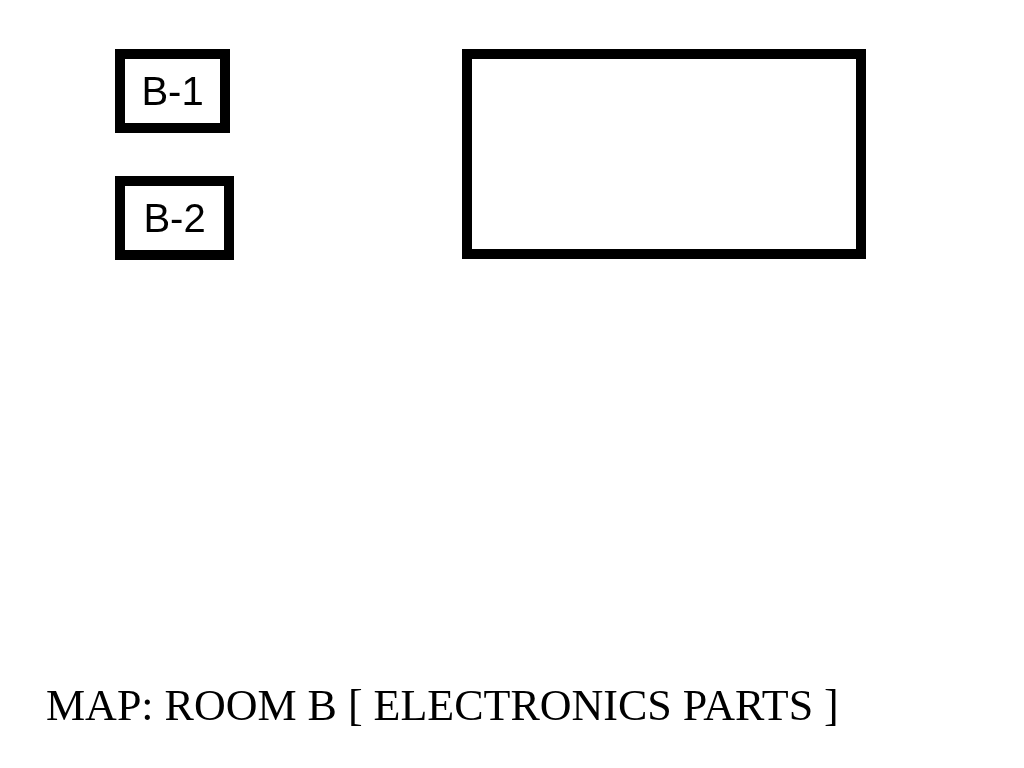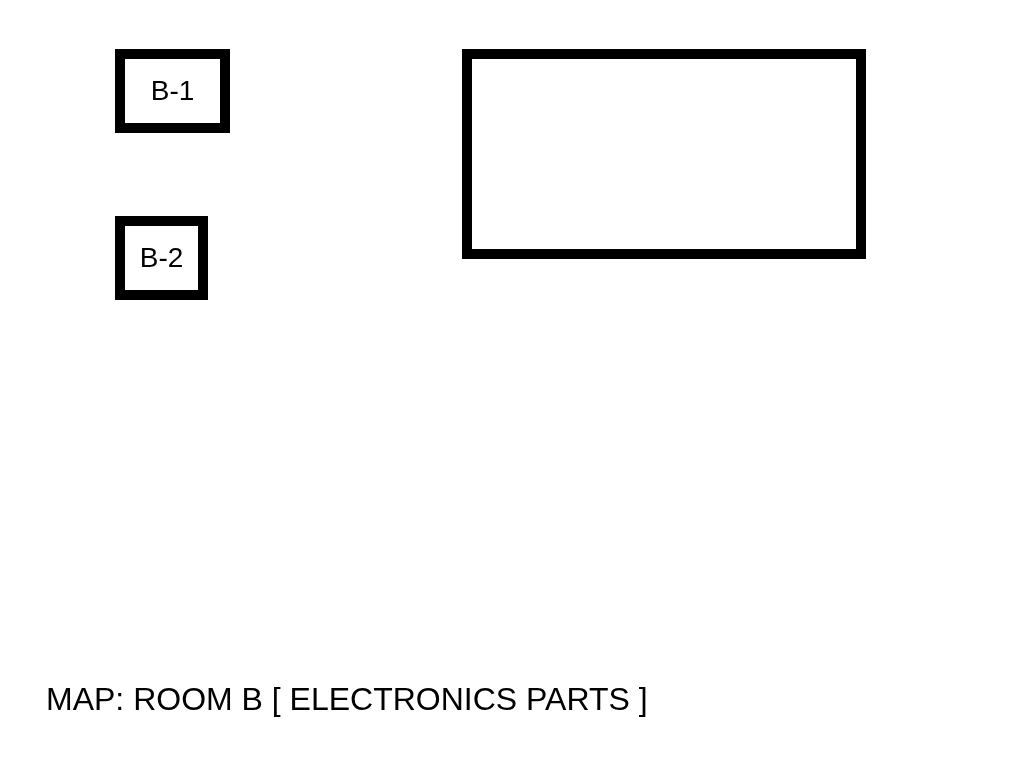--- a/index.html
+++ b/index.html
@@ -27,45 +27,46 @@
   .shape {
     position: absolute;
     box-sizing: border-box;
     border: 10px solid var(--ink);
     background: var(--bg);
     display: flex;
     align-items: center;
     justify-content: center;
   }
   .bin-label {
-    font-size: 28px;
+    font-size: 40px;
     line-height: 1;
     color: var(--ink);
     white-space: nowrap;
   }
   .map-title {
     position: absolute;
     left: 46px;
     top: 681px;
-    font-size: 32px;
+    font-size: 44px;
     line-height: 1.15;
     color: var(--ink);
     white-space: nowrap;
+    font-family: Liberation Serif, serif;
   }
 </style>
 </head>
 <body>
 
 <div class="map-canvas">
 
   <div class="shape bin" style="left: 115px; top: 49px; width: 115px; height: 84px;">
     <span class="bin-label">B-1</span>
   </div>
 
-  <div class="shape bin" style="left: 115px; top: 176px; width: 93px; height: 84px; margin-top: 40px;">
+  <div class="shape bin" style="left: 115px; top: 176px; width: 119px; height: 84px;">
     <span class="bin-label">B-2</span>
   </div>
 
 
   <div class="shape area" style="left: 462px; top: 49px; width: 404px; height: 210px;"></div>
 
   <div class="map-title">MAP: ROOM B [ ELECTRONICS PARTS ]</div>
 
 </div>
 

